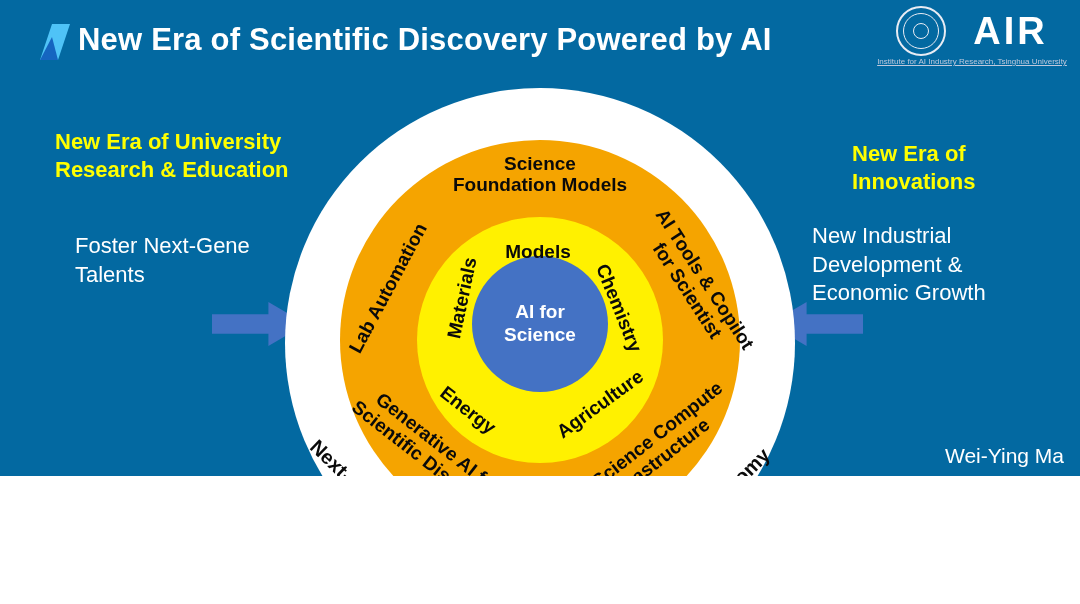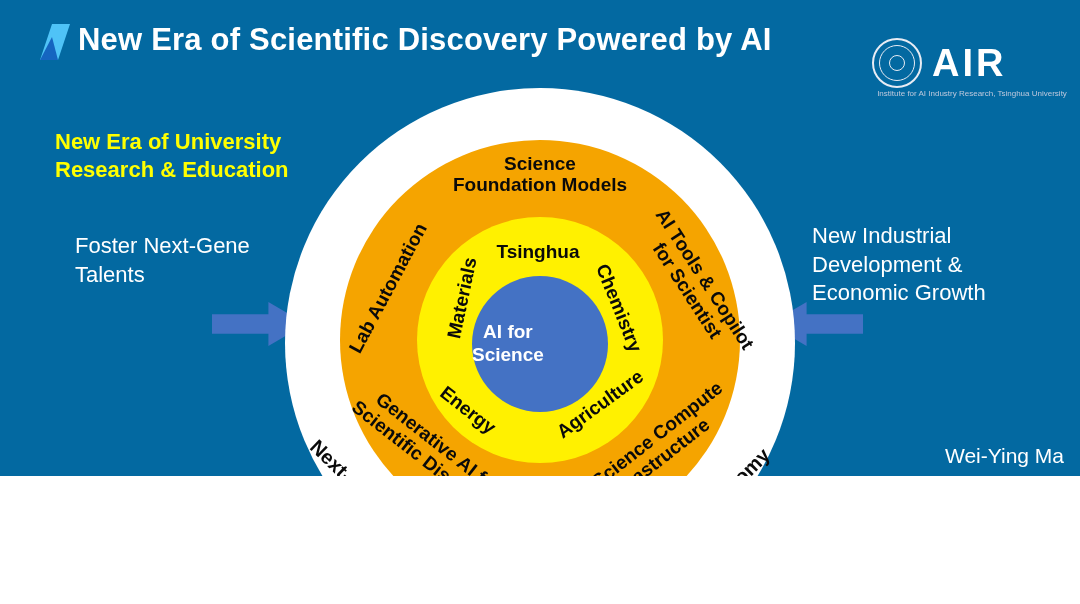--- a/index.html
+++ b/index.html
@@ -9,47 +9,47 @@
     background:#0369a1;color:#fff;
   }
   
   .title-icon{position:absolute;left:40px;top:24px;width:30px;height:36px;}
   .slide-title{
     position:absolute;left:78px;top:22px;margin:0;
     font-size:31px;font-weight:bold;color:#fff;letter-spacing:.2px;white-space:nowrap;
   }
   
   .logo-block{position:absolute;right:8px;top:6px;width:200px;text-align:center;}
-  .logo-row{display:flex;align-items:center;justify-content:flex-start;gap:10px;margin-top:32px;}
+  .logo-row{display:flex;align-items:center;justify-content:center;gap:27px;}
   .emblem{position:relative;width:50px;height:50px;border:2px solid #E8ECF4;border-radius:50%;box-sizing:border-box;}
   .emblem-inner{position:absolute;inset:5px;border:1.5px solid #E8ECF4;border-radius:50%;}
   .emblem-core{position:absolute;left:50%;top:50%;width:14px;height:14px;transform:translate(-50%,-50%);
     border:1.5px solid #E8ECF4;border-radius:50%;}
   .air-text{font-size:38px;font-weight:bold;color:#fff;letter-spacing:3px;line-height:1;}
   .logo-cn{margin-top:2px;font-size:16px;color:#E9EDF6;letter-spacing:1px;white-space:nowrap;}
-  .logo-en{margin-top:1px;font-size:8px;color:#BFC9DD;white-space:nowrap;}
+  .logo-en{margin-top:1px;font-size:8px;color:#BFC9DD;white-space:nowrap;text-decoration:underline;}
   
   .side-heading{position:absolute;font-size:22px;font-weight:bold;color:#FFFF00;line-height:1.25;white-space:pre-line;}
   .side-body{position:absolute;font-size:22px;color:#fff;line-height:1.3;white-space:pre-line;}
   .left-heading{left:55px;top:128px;}
   .left-body{left:75px;top:232px;}
   .right-heading{left:852px;top:140px;}
   .right-body{left:812px;top:222px;}
   
   .arrow{position:absolute;width:94px;height:44px;background:#4472C4;
     clip-path:polygon(0 28%,60% 28%,60% 0,100% 50%,60% 100%,60% 72%,0 72%);}
   .arrow-left{left:212px;top:302px;}
   .arrow-right{left:769px;top:302px;transform:scaleX(-1);}
   
   .circle{position:absolute;border-radius:50%;}
   .ring-white{left:285px;top:88px;width:510px;height:510px;background:#FFFFFF;}
   .ring-orange{left:340px;top:140px;width:400px;height:400px;background:#F5A400;}
   .ring-yellow{left:417px;top:217px;width:246px;height:246px;background:#FFF100;}
-  .center-blue{left:472px;top:276px;width:136px;height:136px;background:#4472C4;
-    display:flex;align-items:center;justify-content:flex-start;}
+  .center-blue{left:472px;top:256px;width:136px;height:136px;background:#4472C4;
+    display:flex;align-items:center;justify-content:center;}
   .center-label{font-size:19px;font-weight:bold;color:#fff;text-align:center;line-height:1.2;white-space:pre-line;}
   
   .ring-label{
     position:absolute;font-weight:bold;color:#0a0a0a;text-align:center;
     line-height:1.12;white-space:pre-line;transform-origin:center;
   }
   .lbl-20{font-size:20px;}
   .lbl-19{font-size:19px;}
   
   .lab-new-industries{left:540px;top:113px;transform:translate(-50%,-50%);}
@@ -92,20 +92,22 @@
       <div class="air-text">AIR</div>
     </div>
     <div class="logo-en">Institute for AI Industry Research,  Tsinghua University</div>
   </div>
 
   <div class="side-heading left-heading">New Era of University
 Research &amp; Education</div>
   <div class="side-body left-body">Foster Next-Gene
 Talents</div>
 
+  <div class="side-heading right-heading">New Era of
+Innovations</div>
   <div class="side-body right-body">New Industrial
 Development &amp;
 Economic Growth</div>
 
   <div class="arrow arrow-left"></div>
   <div class="arrow arrow-right"></div>
 
   <div class="circle ring-white"></div>
   <div class="circle ring-orange"></div>
   <div class="circle ring-yellow"></div>
@@ -120,21 +122,21 @@
   <div class="ring-label lbl-19 lab-sfm">Science
 Foundation Models</div>
   <div class="ring-label lbl-19 lab-labauto">Lab Automation</div>
   <div class="ring-label lbl-19 lab-aitools">AI Tools &amp; Copilot
 for Scientist</div>
   <div class="ring-label lbl-19 lab-genai">Generative AI for
 Scientific Discovery</div>
   <div class="ring-label lbl-19 lab-ai4sci">AI4Science Compute
 Infrastructure</div>
 
-  <div class="ring-label lbl-19 lab-biology">Tsinghua</div>
+  <div class="ring-label lbl-19 lab-biology">Models</div>
   <div class="ring-label lbl-19 lab-materials">Materials</div>
   <div class="ring-label lbl-19 lab-chemistry">Chemistry</div>
   <div class="ring-label lbl-19 lab-energy">Energy</div>
   <div class="ring-label lbl-19 lab-agriculture">Agriculture</div>
 
   <div class="author">Wei-Ying Ma</div>
 
 </div>
 
 </body></html>

